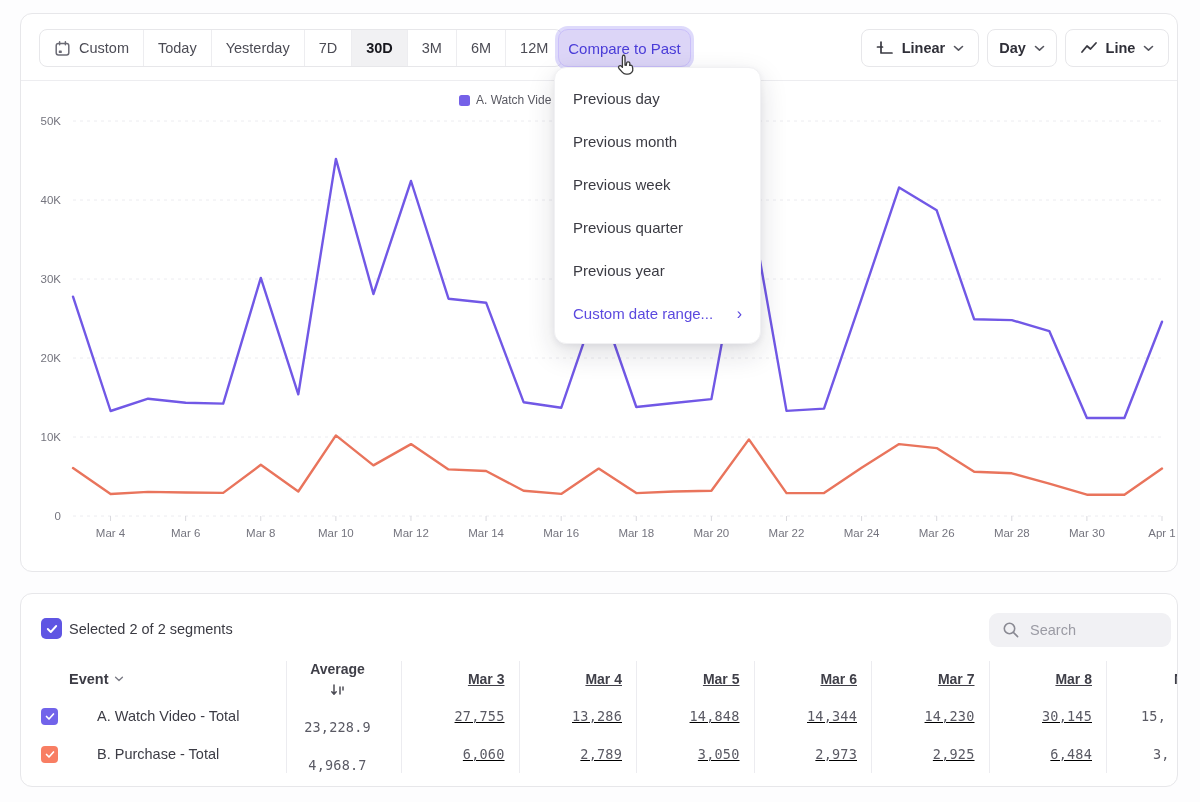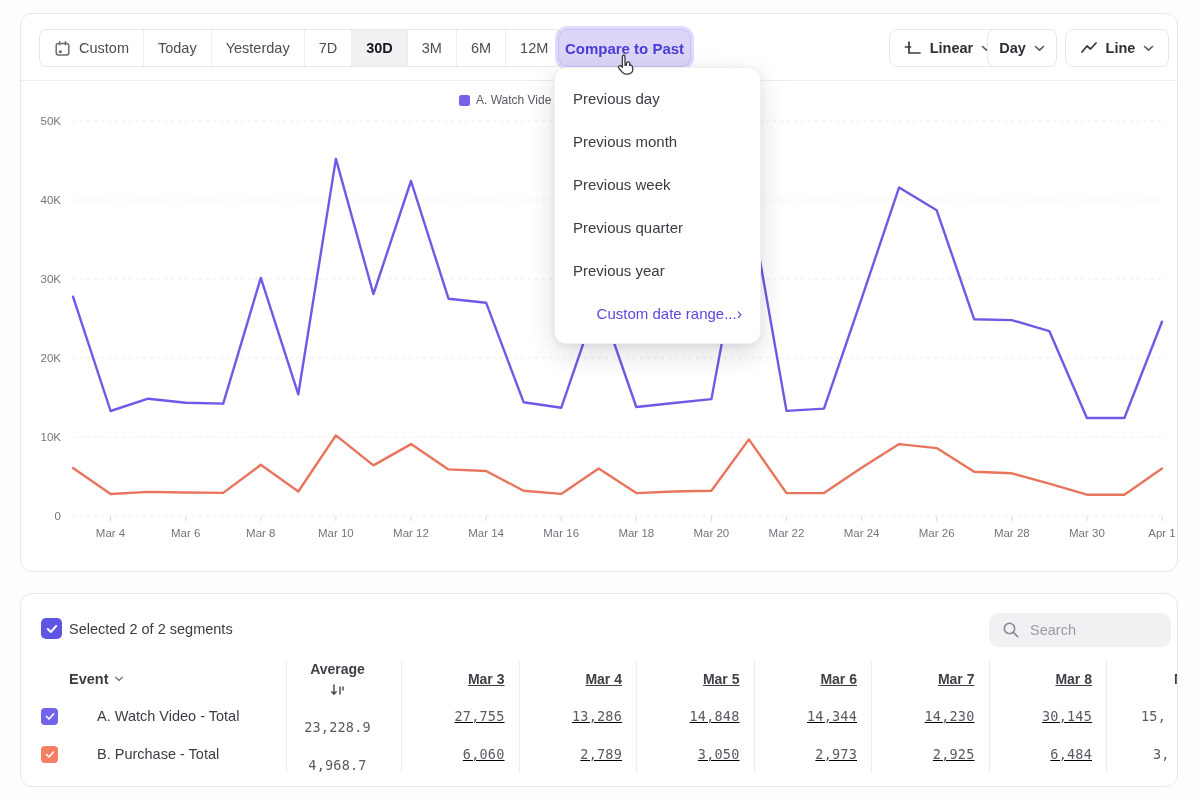--- a/index.html
+++ b/index.html
@@ -7,39 +7,39 @@
   .card { position:absolute; background:#fff; border:1px solid #e7e7ea; border-radius:12px; }
   #top-card { left:20px; top:13px; width:1158px; height:559px; }
   #bottom-card { left:20px; top:593px; width:1158px; height:194px; overflow:hidden; }
 
   
   .toolbar { position:absolute; left:0; top:0; width:100%; height:67px; border-bottom:1px solid #ededf0; }
   .segmented { position:absolute; left:18px; top:15px; height:38px; display:flex; align-items:stretch; border:1px solid #e7e7ea; border-radius:8px; overflow:hidden; background:#fff; }
   .seg-item { display:flex; align-items:center; gap:8px; padding:0 14px; font-size:14.5px; color:#4c4c55; border-left:1px solid #ededf0; white-space:nowrap; cursor:pointer; }
   .seg-item:first-child { border-left:none; }
   .seg-item.active { background:#f1f1f3; color:#17171d; font-weight:700; }
-  .compare-btn { position:absolute; left:537px; top:15px; width:133px; height:38px; background:#dcd5f7; border:1px solid #cabffa; border-radius:10px; color:#4a3cd8; font-weight:700; font-size:15px; display:flex; align-items:center; justify-content:center; box-shadow:0 0 0 3px rgba(124,108,238,.25); cursor:pointer; }
+  .compare-btn { position:absolute; left:537px; top:15px; width:133px; height:38px; background:#dcd5f7; border:1px solid #cabffa; border-radius:10px; color:#4a3cd8; font-weight:400; font-size:15px; display:flex; align-items:center; justify-content:center; box-shadow:0 0 0 3px rgba(124,108,238,.25); cursor:pointer; }
   .tool-btn { position:absolute; top:15px; height:38px; border:1px solid #e7e7ea; border-radius:8px; background:#fff; display:flex; align-items:center; justify-content:center; gap:8px; font-size:14.5px; font-weight:600; color:#2f2f38; cursor:pointer; }
-  #btn-linear { left:868px; width:118px; }
+  #btn-linear { left:840px; width:118px; }
   #btn-day { left:966px; width:70px; }
   #btn-line { left:1044px; width:104px; }
   .chev { color:#55555e; }
 
   
   .legend { position:absolute; left:438px; top:79px; display:flex; align-items:center; gap:6px; font-size:12px; color:#5a5a63; z-index:2; }
   .legend-swatch { width:11px; height:11px; border-radius:2.5px; }
 
   
   #chart-svg { position:absolute; left:0; top:87px; }
   #chart-svg text { font:11.5px "Liberation Sans", sans-serif; fill:#74747e; }
 
   
   .menu { position:absolute; left:533px; top:53px; width:207px; height:277px; background:#fff; border:1px solid #f1f1f3; border-radius:12px; box-shadow:0 10px 28px rgba(25,25,50,.14), 0 2px 6px rgba(25,25,50,.06); z-index:30; padding-top:9px; }
   .menu-item { height:43px; display:flex; align-items:center; padding:0 18px; font-size:15px; color:#3b3b43; cursor:pointer; }
-  .menu-item.accent { color:#5b49df; justify-content:flex-end;margin-left:12px; }
+  .menu-item.accent { color:#5b49df; justify-content:space-between; }
   .menu-item .sub-chev { font-size:16px; color:#5b49df; }
 
   #cursor { position:absolute; left:592px; top:38px; z-index:40; }
 
   
   .sel-checkbox { position:absolute; left:20px; top:24px; width:21px; height:21px; border-radius:5px; display:flex; align-items:center; justify-content:center; cursor:pointer; }
   .sel-label { position:absolute; left:48px; top:27px; font-size:14.5px; color:#3a3a42; }
   .search-box { position:absolute; left:968px; top:19px; width:182px; height:34px; background:#f1f1f4; border-radius:9px; display:flex; align-items:center; }
   .search-box svg { margin-left:13px; }
   .search-box input { border:none; outline:none; background:transparent; font-size:14.5px; color:#3a3a42; margin-left:10px; width:130px; font-family:"Liberation Sans",sans-serif; }

